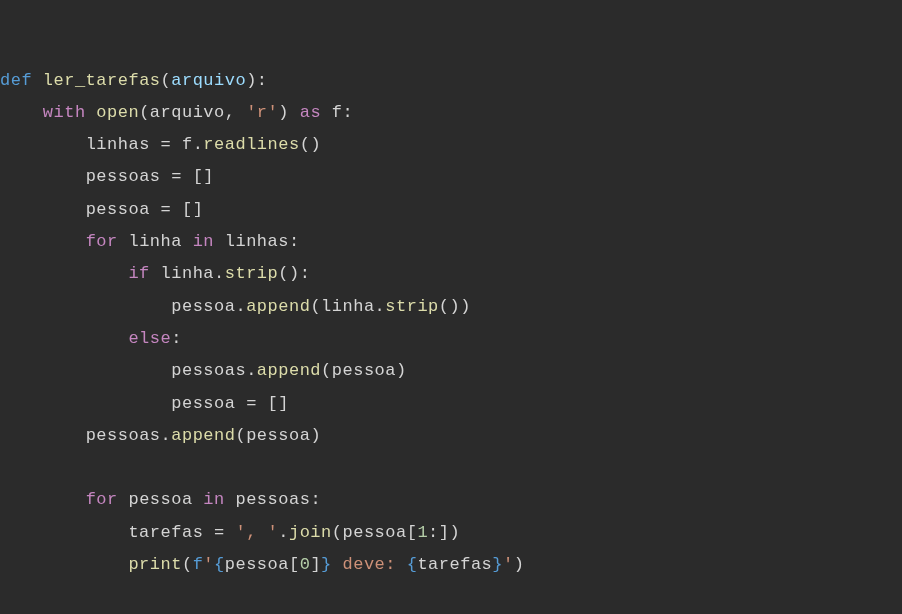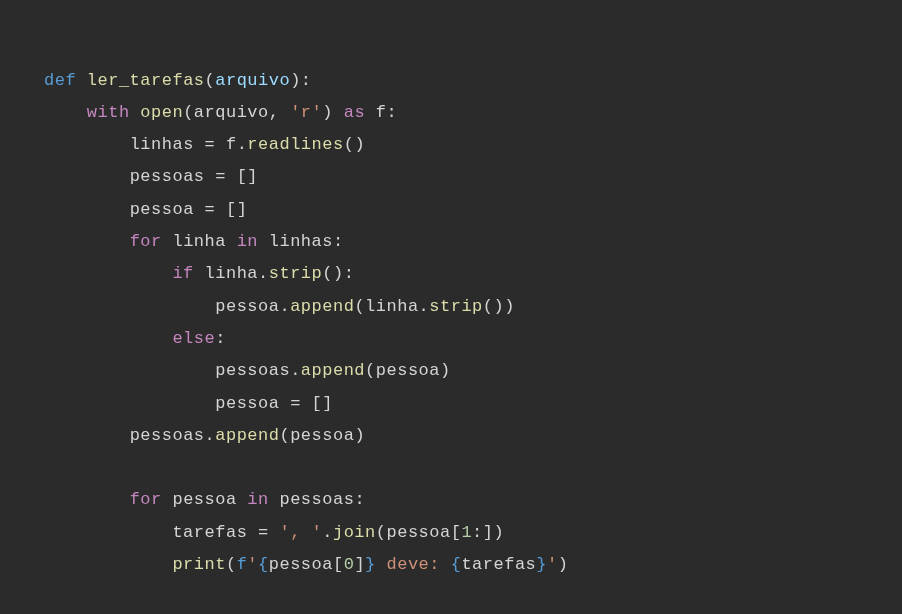--- a/index.html
+++ b/index.html
@@ -12,21 +12,20 @@
     font-family: "Consolas", "Monaco", "Courier New", monospace;
     font-size: 17px;
     line-height: 32.3px;
     color: #d4d4d4;
     padding: 0;
     white-space: pre;
     letter-spacing: 0.5px;
   }
   .code-block {
     display: block;
-    margin-left: 44px;
   }
   .kw-def { color: #569cd6; }
   .kw-with { color: #c586c0; }
   .kw-as { color: #c586c0; }
   .kw-for { color: #c586c0; }
   .kw-in { color: #c586c0; }
   .kw-if { color: #c586c0; }
   .kw-else { color: #c586c0; }
   .fn-name { color: #dcdcaa; }
   .fn-call { color: #dcdcaa; }

